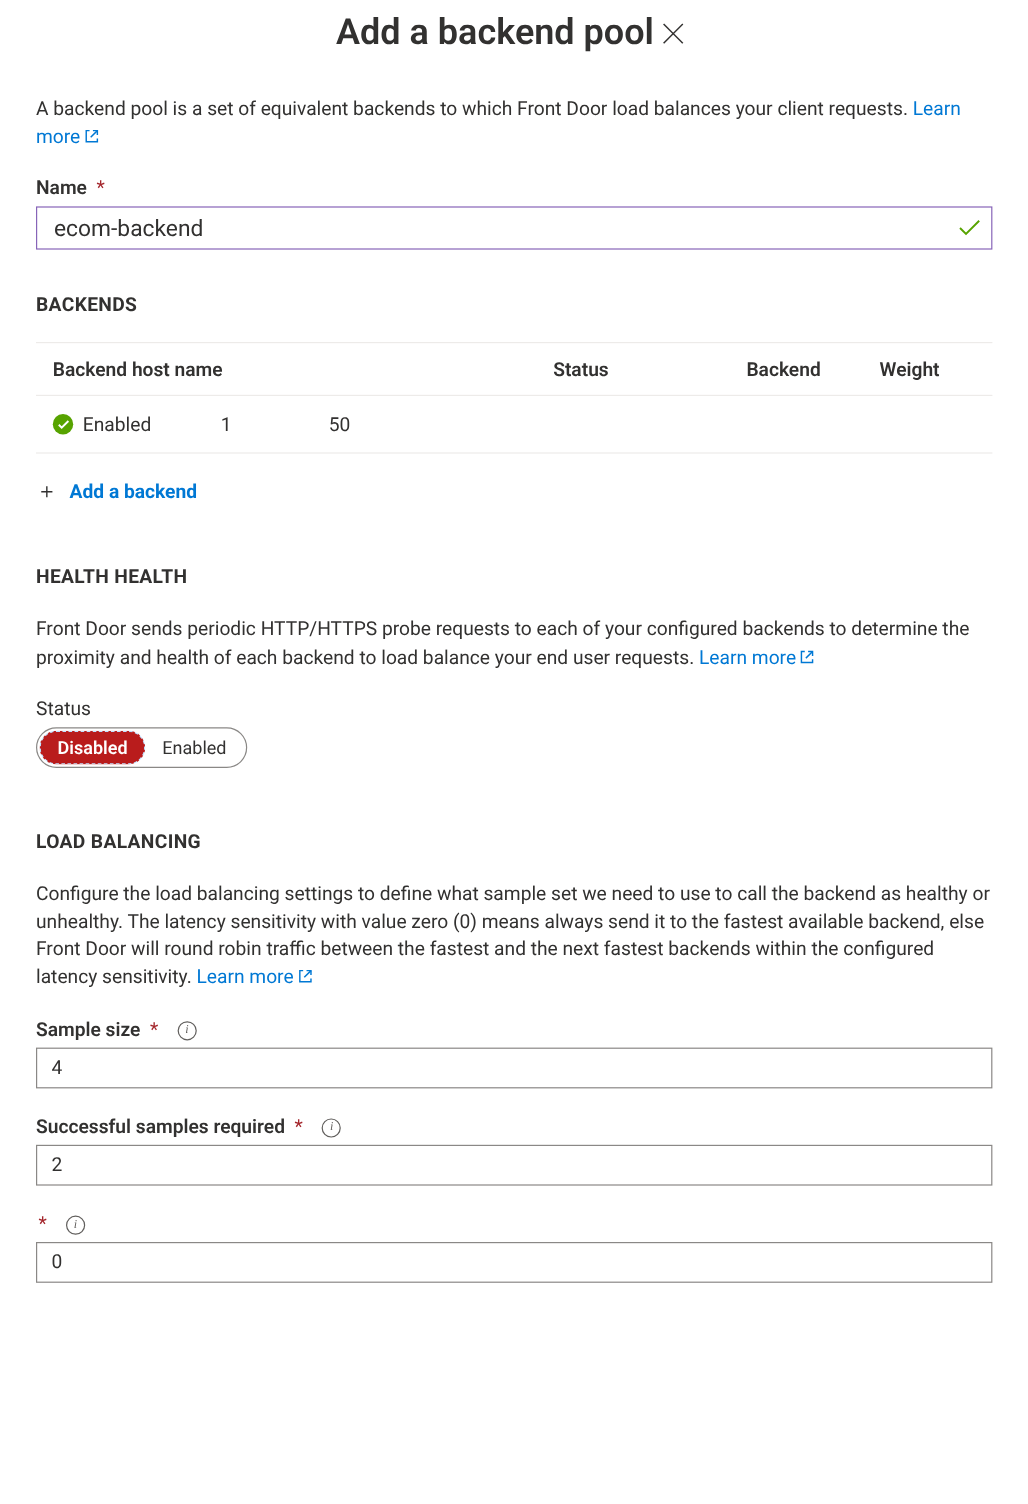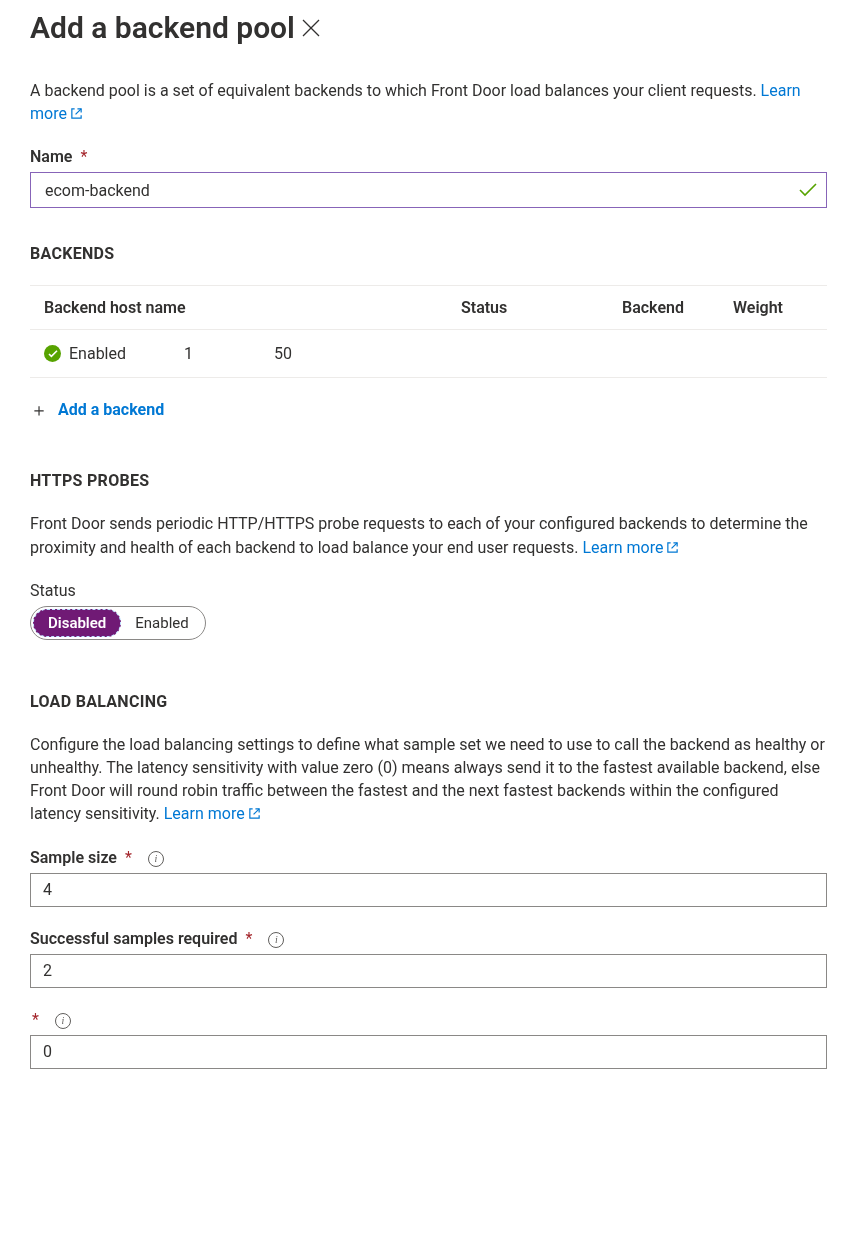--- a/index.html
+++ b/index.html
@@ -8,21 +8,21 @@
     padding: 0;
     font-family: "Segoe UI", -apple-system, BlinkMacSystemFont, Roboto, "Helvetica Neue", Arial, sans-serif;
     font-size: 14px;
     color: #323130;
     background: #fff;
     width: 857px;
   }
   .panel { padding: 10px 30px 30px 30px; }
   .header-row {
     display: flex;
-    justify-content: flex-start;
+    justify-content: center;
     align-items: center;
     margin-bottom: 34px;
   }
   h1 {
     font-size: 30px;
     font-weight: 600;
     margin: 0;
     color: #323130;
   }
   .close-btn {
@@ -56,21 +56,21 @@
   .req { color: #a4262c; font-weight: 400; margin-left: 2px; }
   .input-wrap {
     position: relative;
     margin-bottom: 36px;
   }
   .text-input {
     width: 100%;
     height: 36px;
     border: 1px solid #605e5c;
     padding: 0 36px 0 14px;
-    font-size: 16px;
+    font-size: 19px;
     font-family: inherit;
     color: #323130;
     background: #fff;
   }
   .text-input.valid {
     border-color: #8764b8;
   }
   .valid-icon {
     position: absolute;
     right: 10px;
@@ -133,21 +133,21 @@
     height: 28px;
     border-radius: 15px;
     padding: 0 14px;
     font-size: 15px;
     display: flex;
     align-items: center;
     cursor: pointer;
     font-weight: 600;
   }
   .toggle-btn.active {
-    background: #701a75;
+    background: #b91c1c;
     color: #fff;
     border: 1.5px dashed #bde0ff;
   }
   .toggle-btn.inactive {
     color: #323130;
     font-weight: 400;
   }
   .info-icon {
     display: inline-flex;
     width: 16px; height: 16px;
@@ -226,21 +226,21 @@
       <div class="c-priority">1</div>
       <div class="c-weight">50</div>
     </div>
   </div>
   <div class="add-row">
     <span class="add-plus">＋</span>
     <span class="label">Add a backend</span>
   </div>
 
   <div class="section-block">
-    <h2 class="section-title">HTTPS PROBES</h2>
+    <h2 class="section-title">HEALTH HEALTH</h2>
     <p class="desc">
       <span>Front Door sends periodic HTTP/HTTPS probe requests to each of your configured backends to determine the proximity and health of each backend to load balance your end user requests. </span><span class="link"><span>Learn more</span><svg class="ext-icon" width="13" height="13" viewBox="0 0 14 14" fill="none" stroke="#0078d4" stroke-width="1.3">
             <path d="M5 2 H2 V12 H12 V9"></path>
             <path d="M8 2 H12 V6"></path>
             <path d="M12 2 L6 8"></path>
           </svg></span>
     </p>
     <div class="status-label">Status</div>
     <div class="toggle-group">
       <div class="toggle-btn active">Disabled</div>

